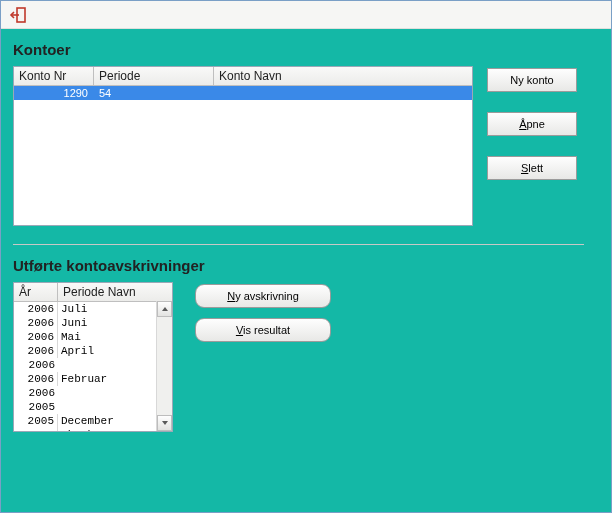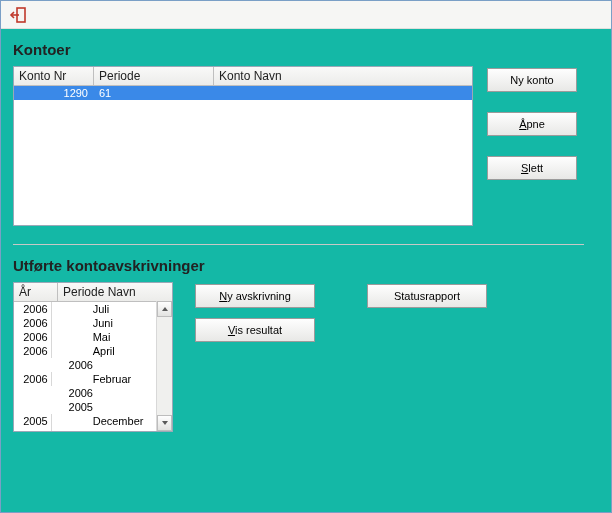--- a/index.html
+++ b/index.html
@@ -167,24 +167,25 @@
     border-radius: 30px;
   }
   .history-table {
     width: 160px;
     height: 150px;
     overflow: hidden;
   }
   .history-table .tbody {
     height: 164px;
     overflow: hidden;
+    font-family: Liberation Mono, monospace;
   }
   .history-table .tr { height: 14px; line-height:14px;}
   .history-table .td { font-size: 11px; padding:0 3px; border-right:1px solid #d8d8d8; }
-  .history-table .td:last-child{border-right:none;margin-left:38px;}
+  .history-table .td:last-child{border-right:none;}
   .scroll-stub {
     position: absolute;
     right: 1px;
     top: 19px;
     bottom: 1px;
     width: 16px;
     background: #f0f0ee;
     border-left: 1px solid #d8d8d8;
   }
   .scroll-arrow {
@@ -196,21 +197,21 @@
   .scroll-track{
     position:absolute; top:17px; bottom:17px; left:0; right:0;
   }
 
   .mid-buttons {
     display: flex;
     flex-direction: column;
     gap: 10px;
     padding-top: 2px;
   }
-  .mid-buttons .btn, .right-buttons .btn { width: 120px; }
+  .mid-buttons .btn, .right-buttons .btn { width: 136px; border-radius: 9px; }
   .right-buttons { padding-top: 2px; margin-left: 30px; }
 </style>
 </head>
 <body>
 
 <div class="window">
 
 
   <div class="toolbar">
     <span class="tool-icon">
@@ -229,21 +230,21 @@
     <div class="top-area">
       <div class="panel accounts-table">
         <div class="table-head">
           <div class="th" style="width:80px">Konto Nr</div>
           <div class="th" style="width:120px">Periode</div>
           <div class="th" style="flex:1">Konto Navn</div>
         </div>
         <div class="tbody" id="accounts-tbody">
             <div class="tr selected">
               <div class="td" style="width: 80px; text-align: right;">1290</div>
-              <div class="td" style="width: 120px;">61</div>
+              <div class="td" style="width: 120px;">54</div>
             </div>
           </div>
       </div>
 
       <div class="side-buttons">
         <button class="btn">Ny konto</button>
         <button class="btn"><span class="uline">Å</span><span>pne</span></button>
         <button class="btn"><span class="uline">S</span><span>lett</span></button>
       </div>
     </div>
@@ -312,19 +313,16 @@
               </svg>
           </div>
         </div>
       </div>
 
       <div class="mid-buttons">
         <button class="btn"><span class="uline">N</span><span>y avskrivning</span></button>
         <button class="btn"><span class="uline">V</span><span>is resultat</span></button>
       </div>
 
-      <div class="right-buttons">
-        <button class="btn">Statusrapport</button>
-      </div>
     </div>
 
   </div>
 </div>
 
 </body></html>

